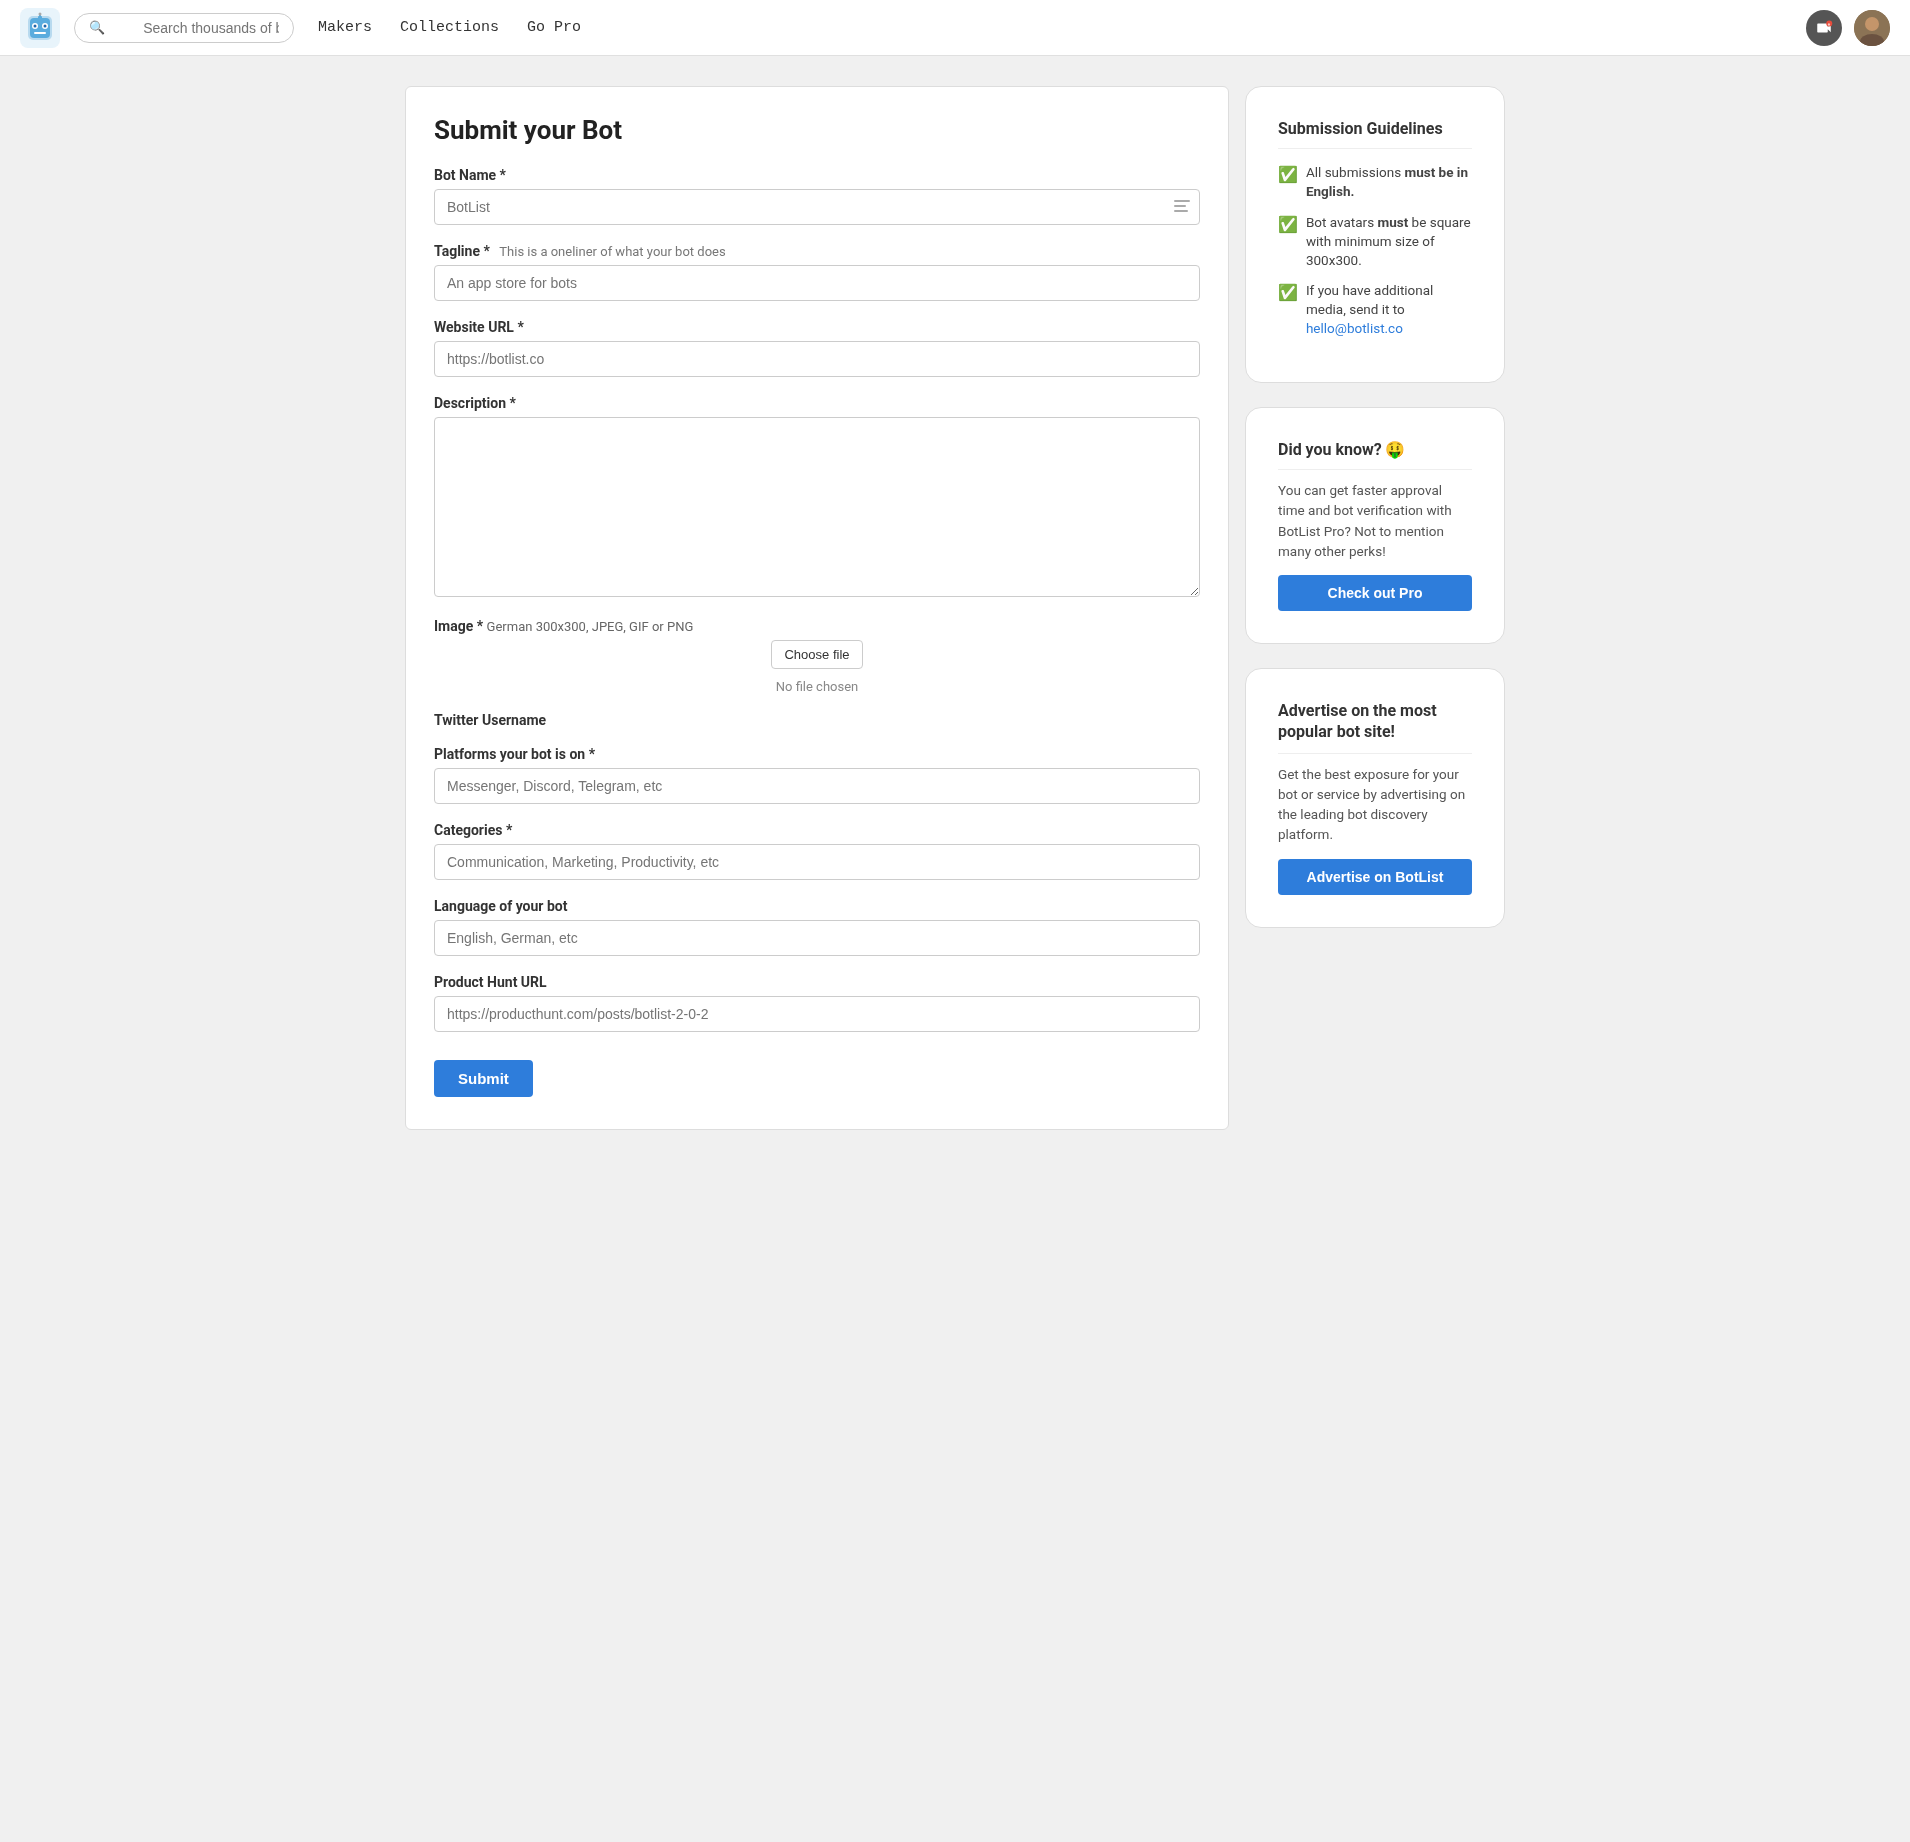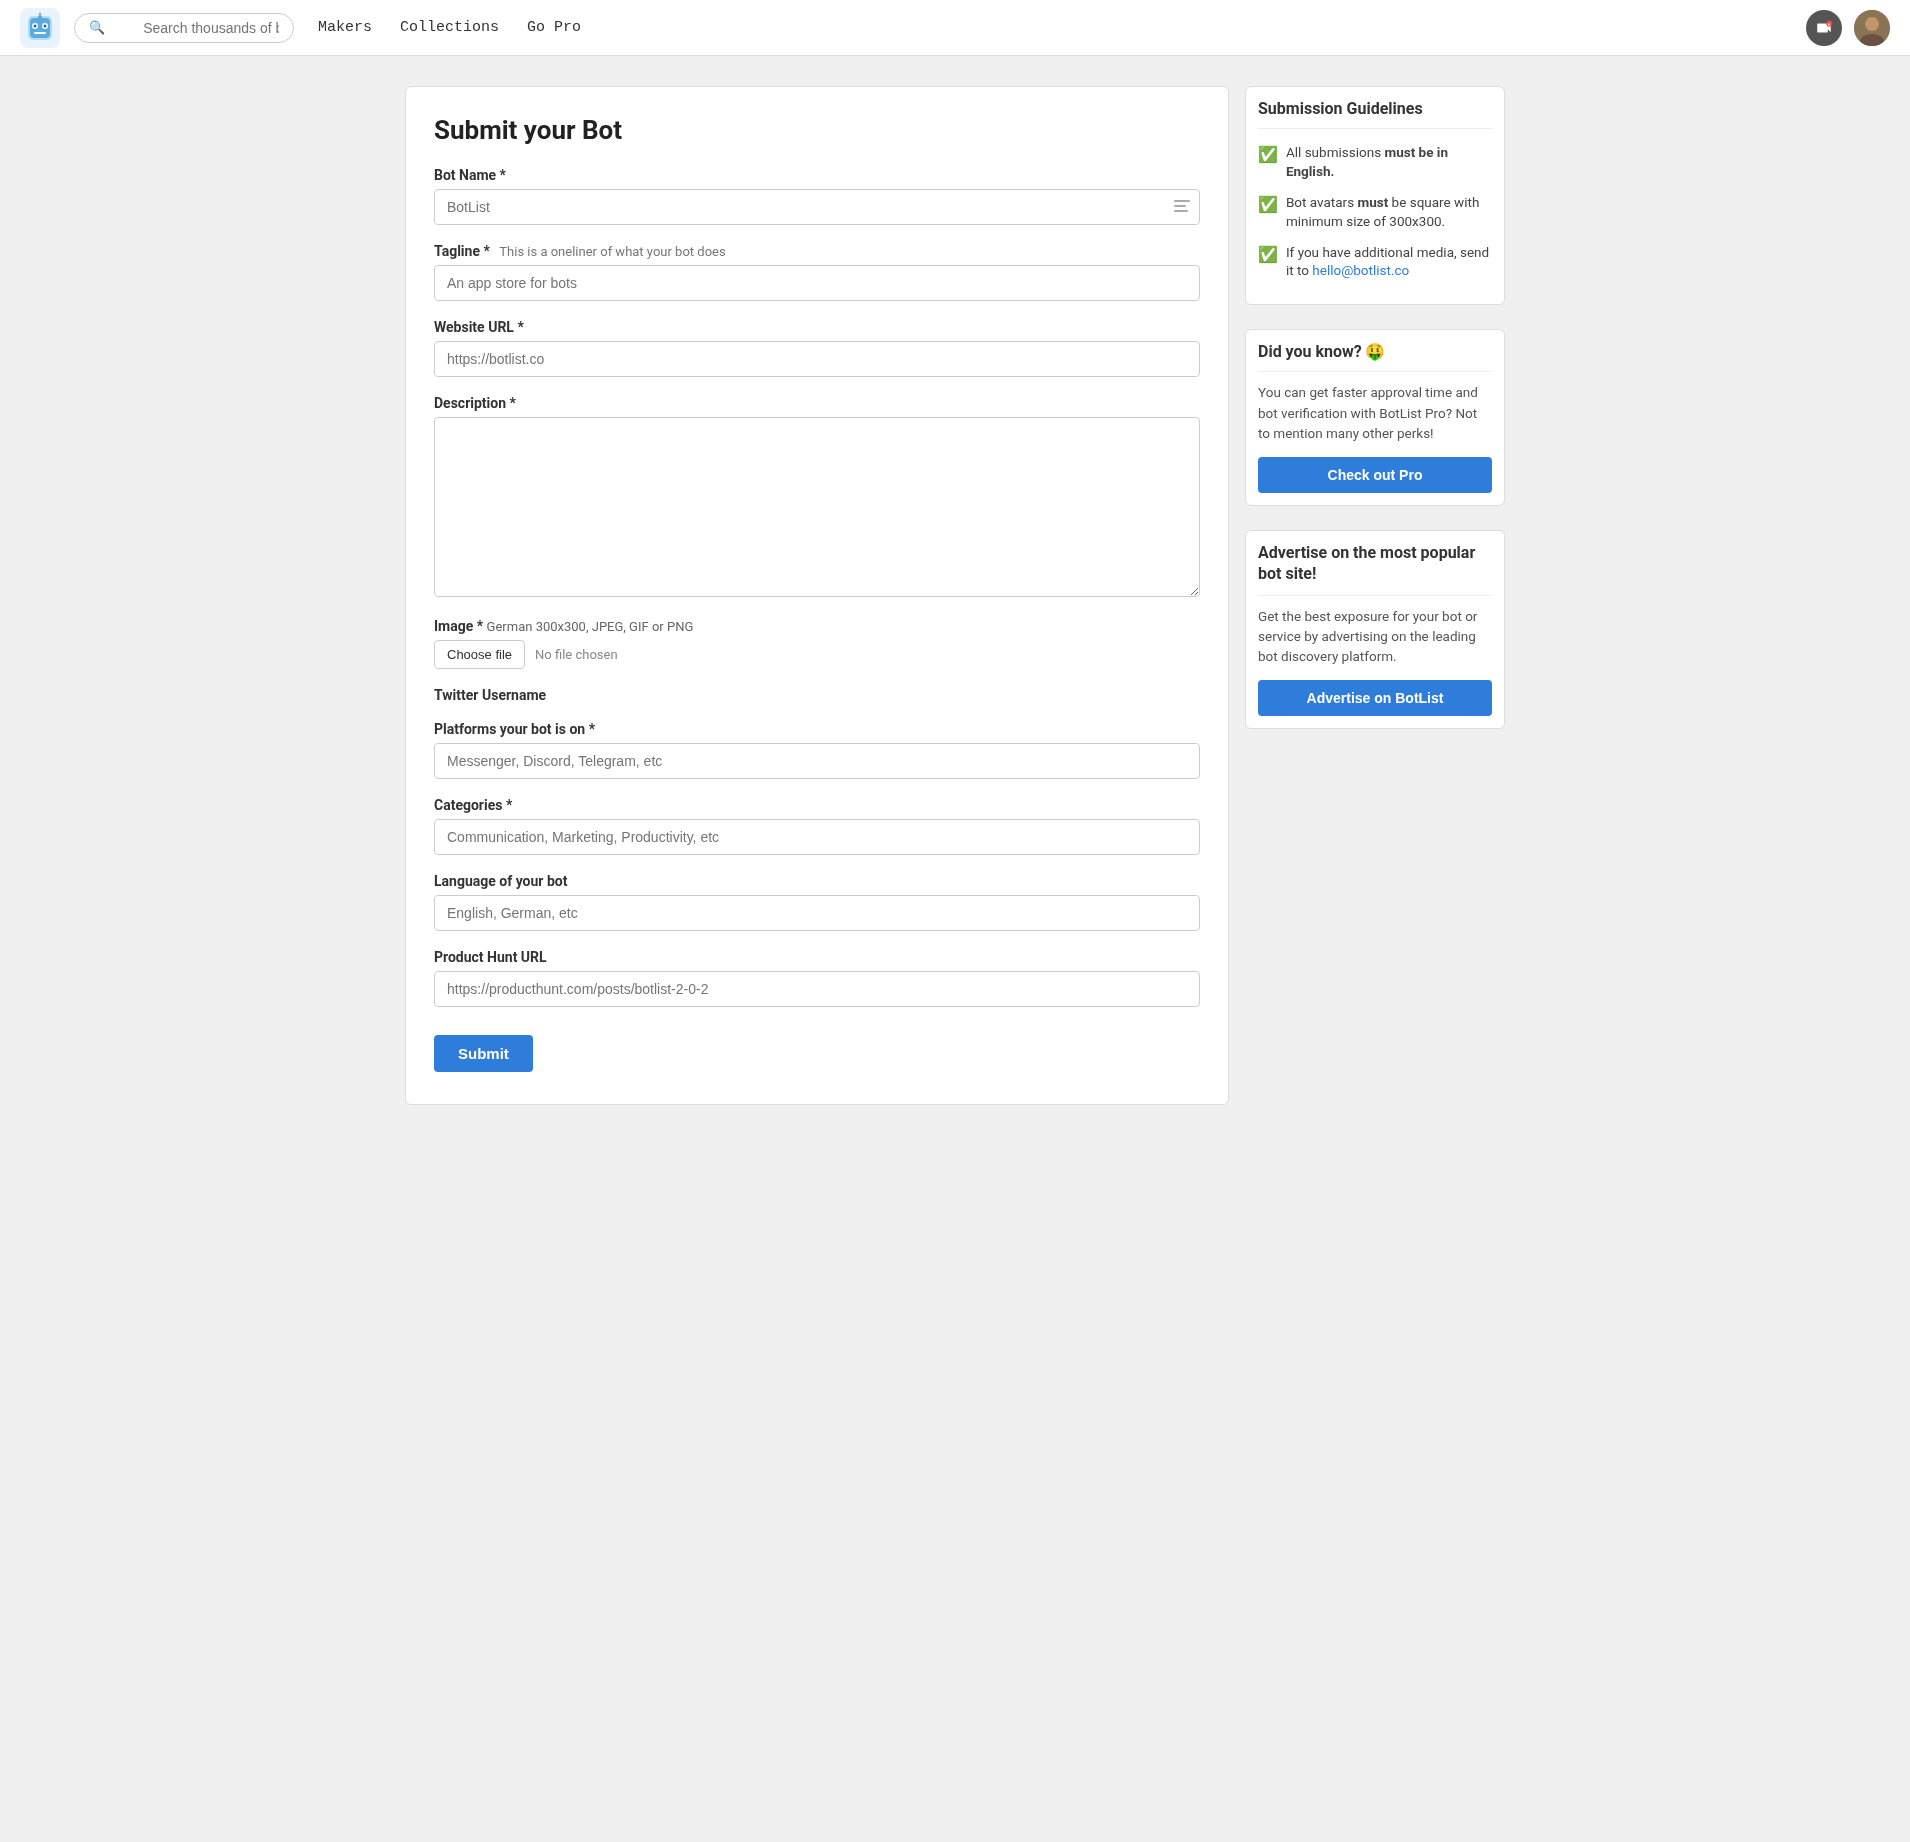--- a/index.html
+++ b/index.html
@@ -168,20 +168,21 @@
     }
     .image-subtext {
       font-size: 13px;
       color: #666;
       font-weight: 400;
     }
     .file-input-row {
       display: flex;
       align-items: center;
       gap: 10px;
+      flex-direction: column;
     }
     .choose-file-btn {
       background: #fff;
       border: 1px solid #ccc;
       border-radius: 4px;
       padding: 6px 12px;
       font-size: 13px;
       cursor: pointer;
       color: #333;
     }
@@ -205,22 +206,22 @@
     .sidebar {
       width: 260px;
       flex-shrink: 0;
       display: flex;
       flex-direction: column;
       gap: 24px;
     }
     .sidebar-card {
       background: #fff;
       border: 1px solid #ddd;
-      border-radius: 6px;
-      padding: 12px;
+      border-radius: 16px;
+      padding: 32px;
     }
     .sidebar-section-title {
       font-size: 16px;
       font-weight: 700;
       color: #333;
       margin-bottom: 14px;
       padding-bottom: 10px;
       border-bottom: 1px solid #eee;
     }
     .guideline-item {

